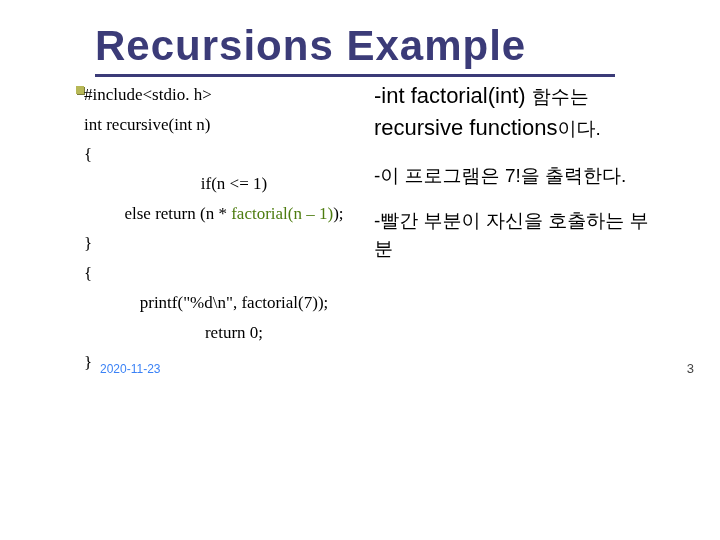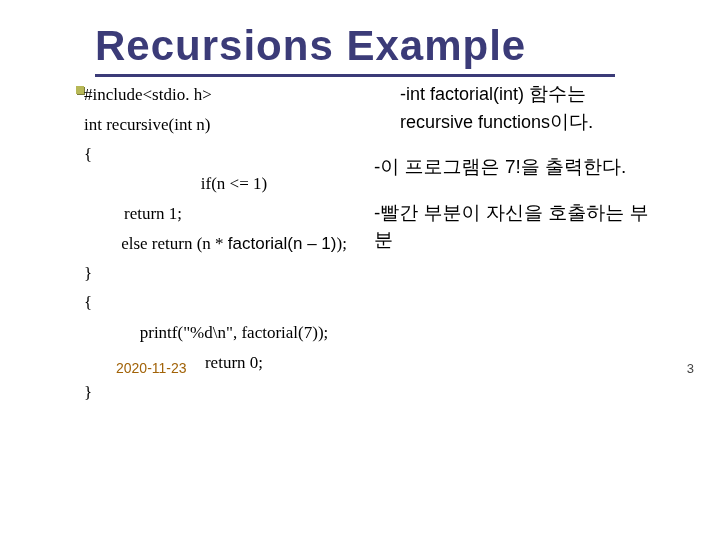--- a/index.html
+++ b/index.html
@@ -58,39 +58,38 @@
   .code-col {
     width: 280px;
     font-family: "Times New Roman", Times, serif;
     font-size: 17px;
     line-height: 1.75;
     color: #000;
   }
   .code-col .line { white-space: pre; }
   .ind1 { padding-left: 20px; text-align: center; }
   .ind2 { padding-left: 40px; }
-  .red { color: #000000; font-family: Liberation Sans, sans-serif; }
+  .red { color: #4d7c0f; font-family: Liberation Serif, serif; }
   .note-col {
     width: 280px;
     padding-left: 10px;
     font-family: "Malgun Gothic", "Apple SD Gothic Neo", "Nanum Gothic", Verdana, sans-serif;
     font-size: 19px;
     line-height: 1.45;
     color: #000;
   }
   .note-block { margin-bottom: 18px; }
-  .verdana { font-family: Verdana, Geneva, sans-serif; font-size: 18px; margin-left: 26px; }
+  .verdana { font-family: Verdana, Geneva, sans-serif; font-size: 22px; }
   .footer-date {
     position: absolute;
     left: 100px;
     bottom: 12px;
     font-family: "Malgun Gothic", Verdana, sans-serif;
-    font-size: 14px;
-    color: #a16207;
-    margin-left: 16px;
+    font-size: 12px;
+    color: #3b82f6;
   }
   .footer-page {
     position: absolute;
     right: 26px;
     bottom: 12px;
     font-family: Verdana, Geneva, sans-serif;
     font-size: 13px;
     color: #444;
   }
 </style>
@@ -106,21 +105,20 @@
     <div class="title-underline"></div>
   </div>
 
   <div class="content">
 
     <div class="code-col">
       <div class="line">#include&lt;stdio. h&gt;</div>
       <div class="line">int recursive(int n)</div>
       <div class="line">{</div>
       <div class="line ind1">if(n &lt;= 1)</div>
-      <div class="line ind2">return 1;</div>
       <div class="line ind1"><span>else return (n * </span><span class="red">factorial(n – 1)</span><span>);</span></div>
       <div class="line">}</div>
       <div class="line">{</div>
       <div class="line ind1">printf("%d\n", factorial(7));</div>
       <div class="line ind1">return 0;</div>
       <div class="line">}</div>
     </div>
 
     <div class="note-col">
       <div class="note-block">

